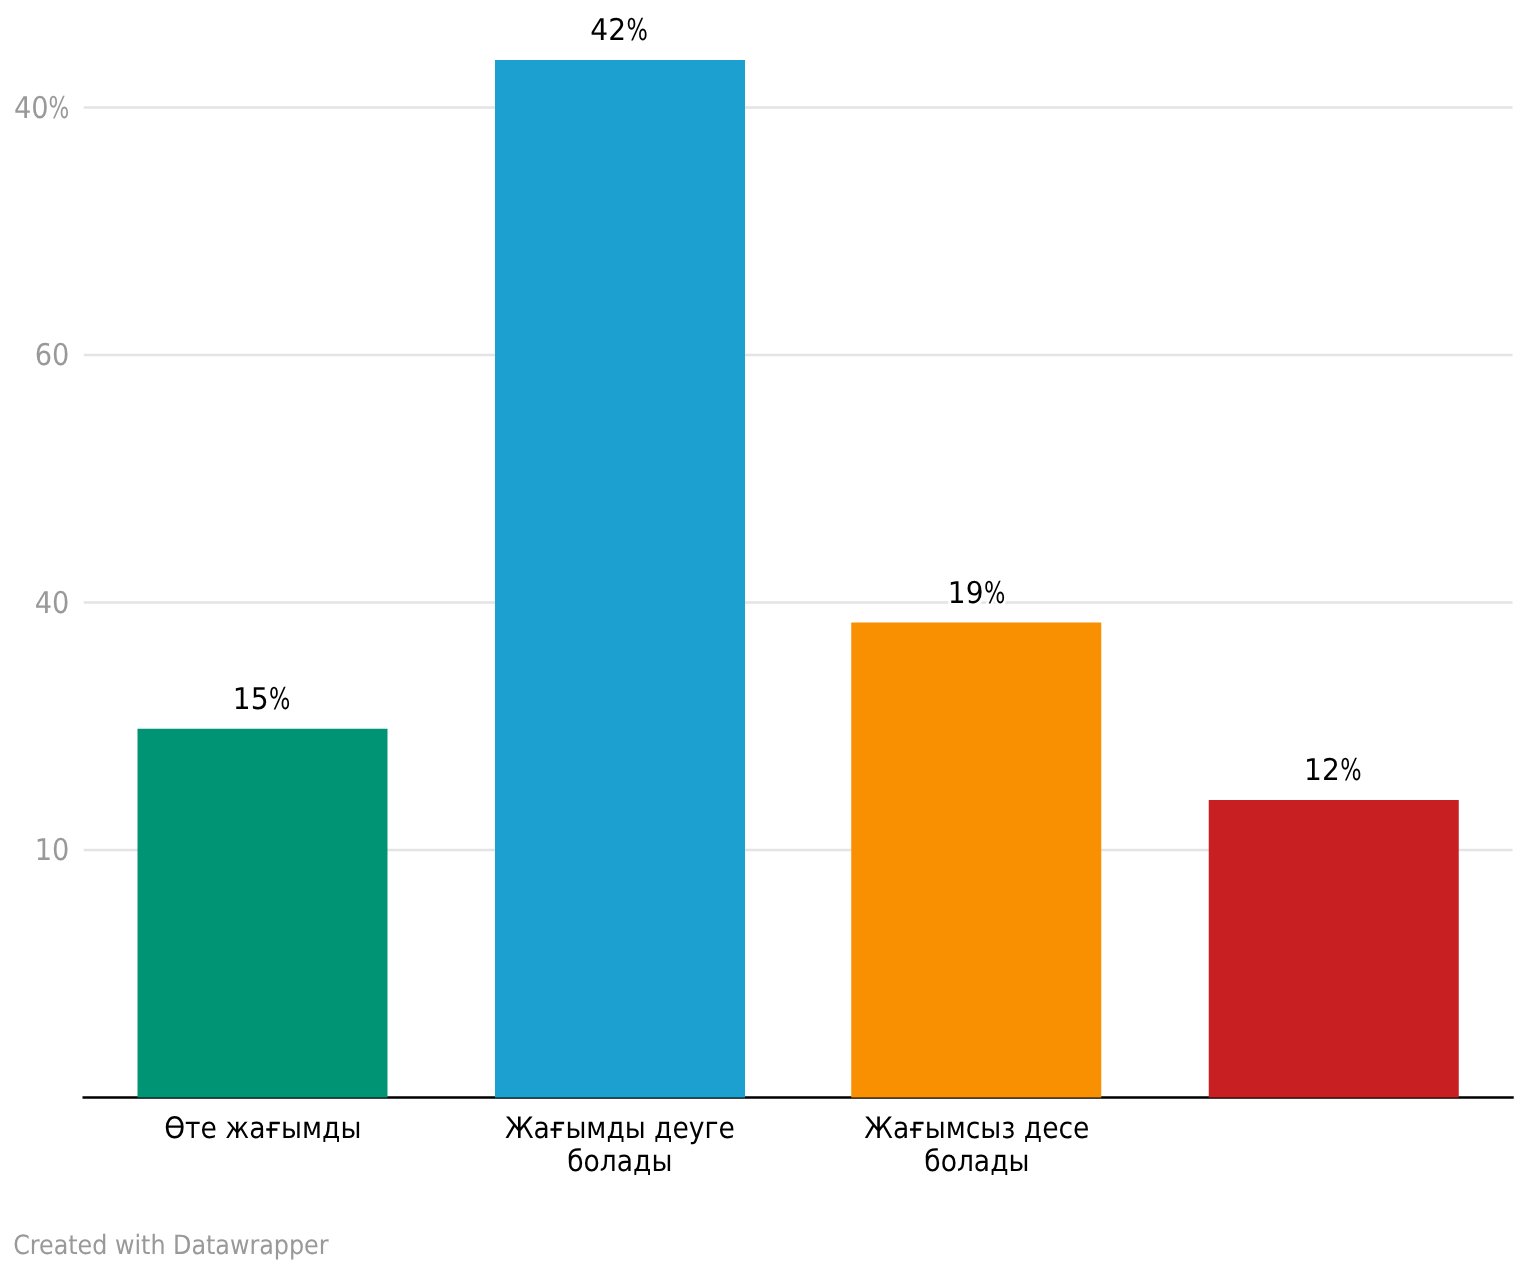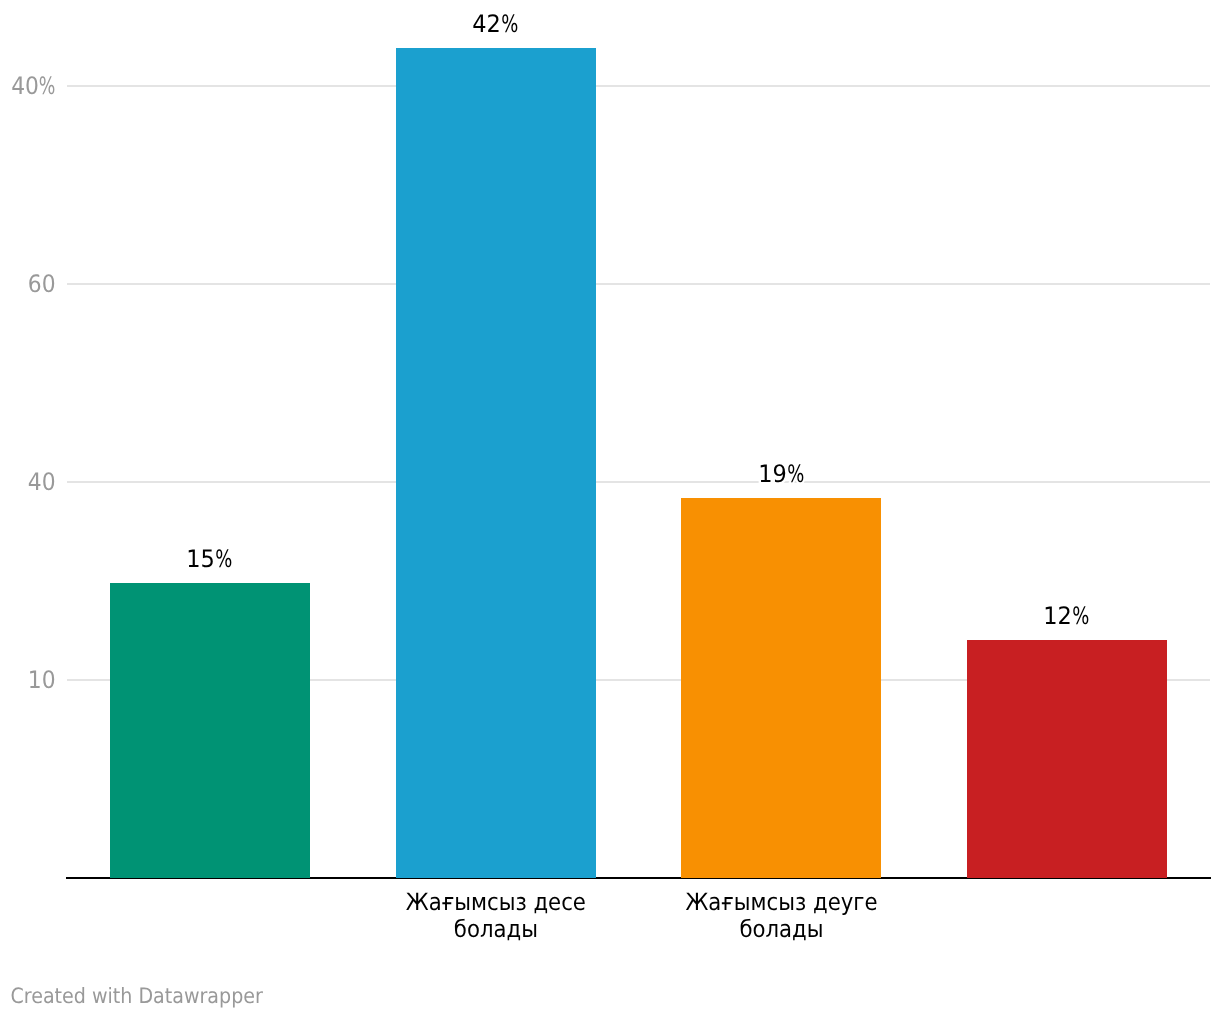--- a/index.html
+++ b/index.html
@@ -124,23 +124,26 @@
   <div class="value-label" style="left: 395.05px; width: 200.2px; top: 11.786px; color: rgb(0, 0, 0);">
     <span class="halo">42<span class="pct">%</span></span><span class="fg">42<span class="pct">%</span></span>
   </div>
   <div class="value-label" style="left: 680.7px; width: 200.2px; top: 461.84px; color: rgb(0, 0, 0);">
     <span class="halo">19<span class="pct">%</span></span><span class="fg">19<span class="pct">%</span></span>
   </div>
   <div class="value-label" style="left: 966.35px; width: 200.2px; top: 604.004px; color: rgb(0, 0, 0);">
     <span class="halo">12<span class="pct">%</span></span><span class="fg">12<span class="pct">%</span></span>
   </div>
 
+  <div class="cat-label" style="left: 67.4px; width: 285.65px; color: rgb(0, 0, 0);">
+    <div>Өте жағымды</div>
+  </div>
   <div class="cat-label" style="left: 353.05px; width: 285.65px; color: rgb(0, 0, 0);">
-    <div>Жағымсыз десе</div>
+    <div>Жағымды деуге</div>
     <div>болады</div>
   </div>
   <div class="cat-label" style="left: 638.7px; width: 285.65px; color: rgb(0, 0, 0);">
-    <div>Жағымсыз деуге</div>
+    <div>Жағымсыз десе</div>
     <div>болады</div>
   </div>
 
   <div class="footer" style="color: rgb(153, 153, 153); text-align: right;">Created with Datawrapper</div>
 </div>
 
 </body></html>

